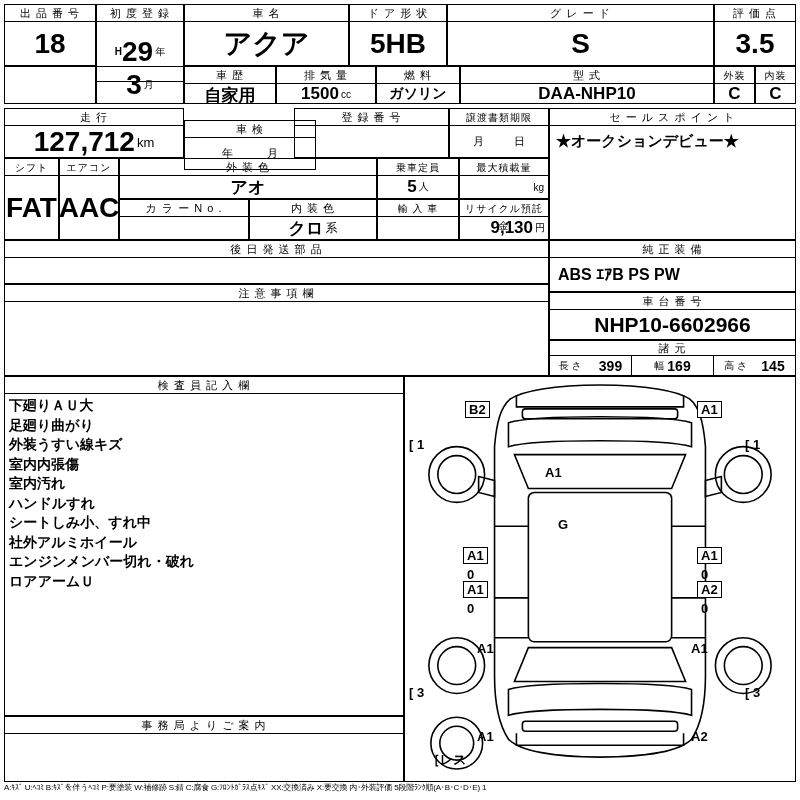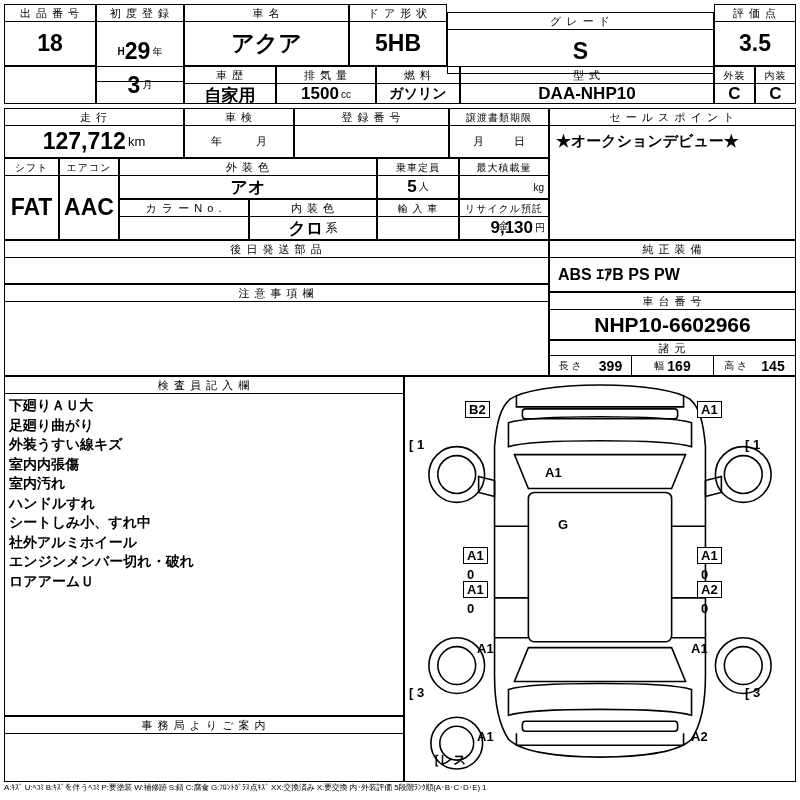--- a/index.html
+++ b/index.html
@@ -29,21 +29,21 @@
   .col { display: flex; flex-direction: column; }
   .row { display: flex; flex-direction: row; }
   .hdr {
     border-bottom: 1px solid #000;
     height: 17px;
     line-height: 17px;
     font-size: 11px;
     text-align: center;
     letter-spacing: 1px;
   }
-  .big { font-size: 23px; font-weight: bold; }
+  .big { font-size: 28px; font-weight: bold; }
   .mid { font-size: 17px; font-weight: bold; }
   .sml { font-size: 11px; }
   .unit { font-size: 10px; font-weight: normal; margin-left: 2px; }
   .sup { font-size: 10px; vertical-align: super; font-weight: bold; }
   .notes-list {
     font-size: 14px;
     font-weight: bold;
     line-height: 19.5px;
     padding: 2px 4px 0 4px;
   }
@@ -95,21 +95,21 @@
       </div>
   </div>
 
   <div class="box col" style="left:345px;top:0;width:98px;height:62px">
     <div class="hdr">ド ア 形 状</div>
     <div class="ctr" style="flex:1">
         <span class="big">5HB</span>
       </div>
   </div>
 
-  <div class="box col" style="left:443px;top:8px;width:267px;height:62px">
+  <div class="box col" style="left:443px;top:0;width:267px;height:62px">
     <div class="hdr">グ レ ー ド</div>
     <div class="ctr" style="flex:1">
         <span class="big">S</span>
       </div>
   </div>
 
   <div class="box col" style="left:710px;top:0;width:82px;height:62px">
     <div class="hdr">評 価 点</div>
     <div class="ctr" style="flex:1">
         <span class="big">3.5</span>
@@ -167,21 +167,21 @@
   </div>
 
   <div class="box col" style="left:0;top:104px;width:180px;height:50px">
     <div class="hdr">走 行</div>
     <div class="ctr" style="flex:1">
       <span class="big">127,712</span>
       <span class="unit" style="font-size:13px">km</span>
     </div>
   </div>
 
-  <div class="box col" style="left:180px;top:104px;width:110px;height:50px">
+  <div class="box col" style="left:180px;top:116px;width:132px;height:50px">
     <div class="hdr">車 検</div>
     <div class="ctr" style="flex:1;gap:34px">
       <span class="sml">年</span>
       <span class="sml">月</span>
     </div>
   </div>
 
   <div class="box col" style="left:290px;top:104px;width:155px;height:50px">
     <div class="hdr">登 録 番 号</div>
     <div class="ctr" style="flex:1">

